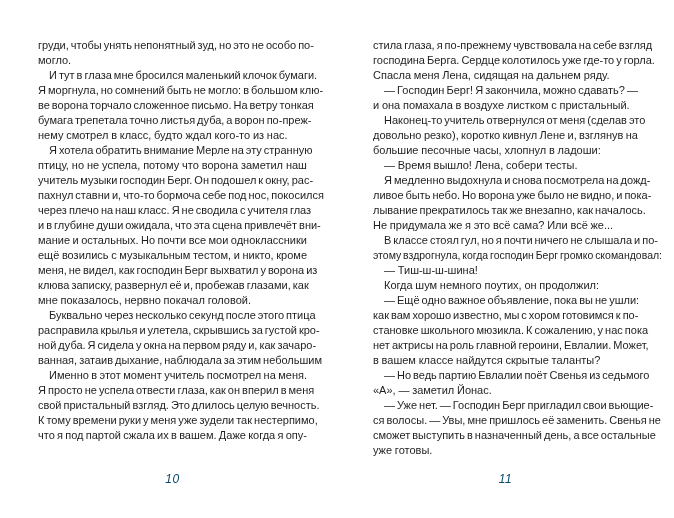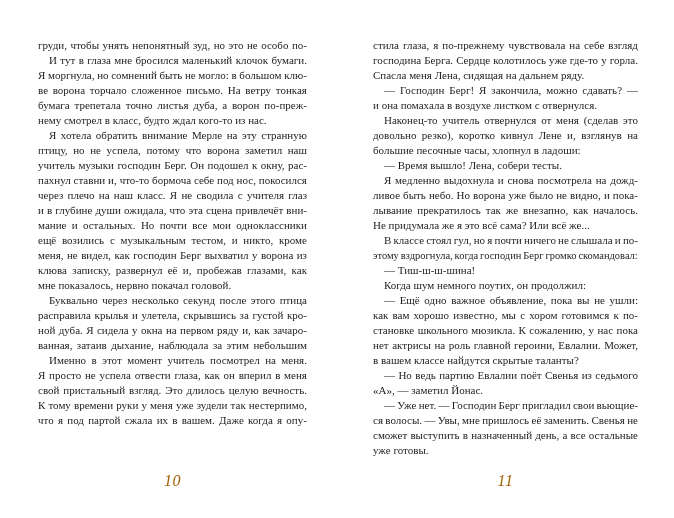--- a/index.html
+++ b/index.html
@@ -3,21 +3,21 @@
 <meta charset="utf-8">
 <style>
   * { box-sizing: border-box; }
   html, body { margin: 0; padding: 0; background: #ffffff; }
   .spread {
     position: relative;
     width: 674px;
     height: 518px;
     background: #ffffff;
     overflow: hidden;
-    font-family: Liberation Serif, serif;
+    font-family: Liberation Sans, sans-serif;
     color: #1e1e1e;
   }
   .page { position: absolute; top: 0; height: 100%; }
   .page.left  { left: 38px;  width: 269px; }
   .page.right { left: 373px; width: 265px; }
   .text { position: absolute; top: 39px; left: 0; right: 0; }
   .para { margin: 0; padding: 0; }
   .line {
     display: flex;
     align-items: baseline;
@@ -28,23 +28,23 @@
     gap: 2.75px;           
   }
   .line.just { justify-content: space-between; gap: 2px; }
   .line.ind  { padding-left: 11px; }
   .folio {
     position: absolute;
     top: 472px;
     left: 0; right: 0;
     text-align: center;
     font-style: italic;
-    font-size: 16px;
+    font-size: 12px;
     letter-spacing: 0.5px;
-    color: #a16207;
+    color: #0c4a6e;
   }
 </style>
 </head>
 <body>
 
 <div class="spread">
 
   <div class="page left">
     <div class="text" id="left-text">
         <div class="para">
@@ -52,20 +52,23 @@
             <span>груди,</span>
             <span>чтобы</span>
             <span>унять</span>
             <span>непонятный</span>
             <span>зуд,</span>
             <span>но</span>
             <span>это</span>
             <span>не</span>
             <span>особо</span>
             <span>по-</span>
+          </div>
+          <div class="line">
+            <span>могло.</span>
           </div>
         </div>
         <div class="para">
           <div class="line just ind">
             <span>И</span>
             <span>тут</span>
             <span>в</span>
             <span>глаза</span>
             <span>мне</span>
             <span>бросился</span>
@@ -389,21 +392,21 @@
             <span>—</span>
           </div>
           <div class="line">
             <span>и</span>
             <span>она</span>
             <span>помахала</span>
             <span>в</span>
             <span>воздухе</span>
             <span>листком</span>
             <span>с</span>
-            <span>отвернулся.</span>
+            <span>пристальный.</span>
           </div>
         </div>
         <div class="para">
           <div class="line just ind">
             <span>Наконец-то</span>
             <span>учитель</span>
             <span>отвернулся</span>
             <span>от</span>
             <span>меня</span>
             <span>(сделав</span>

